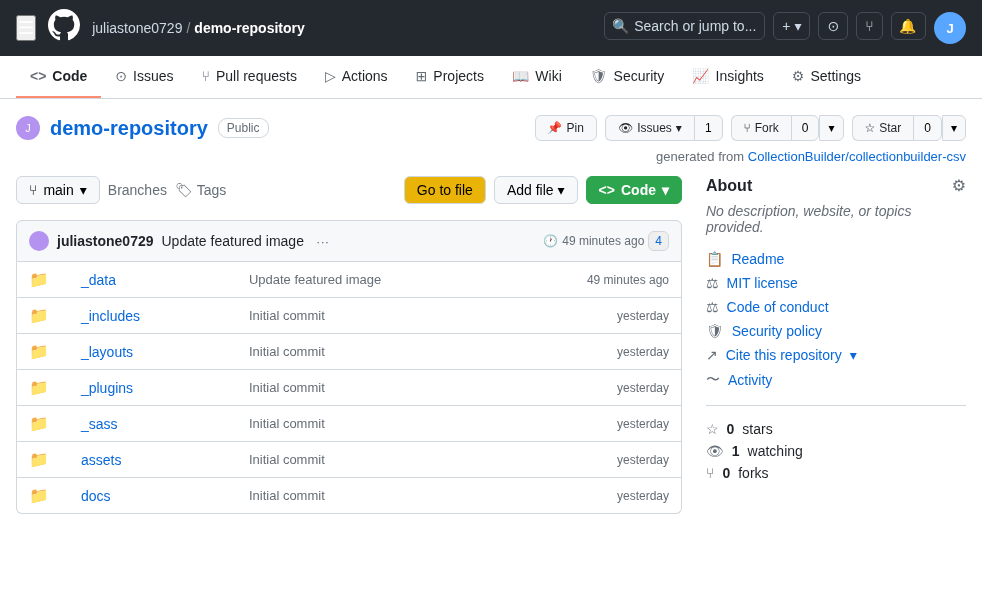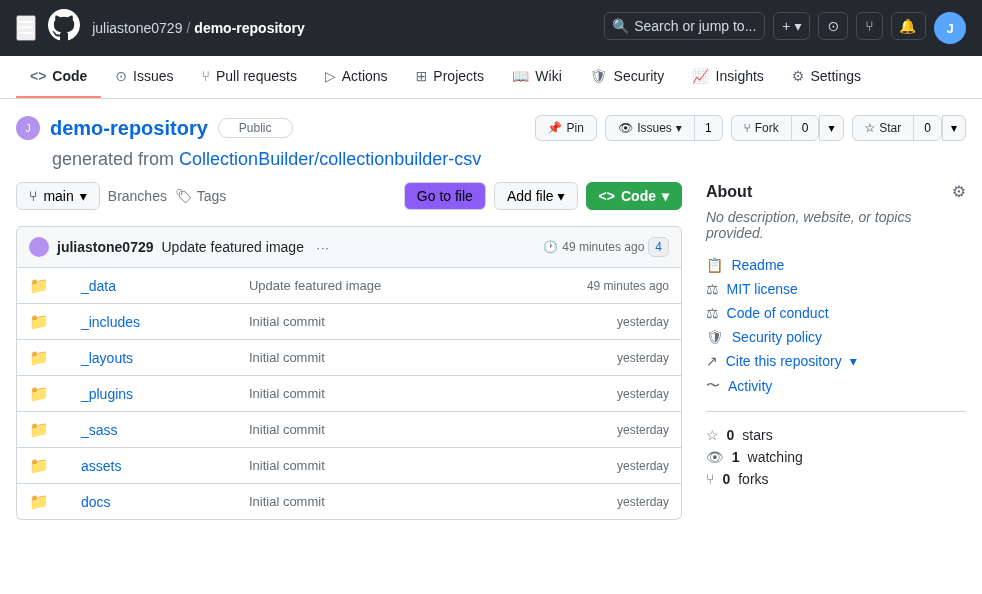--- a/index.html
+++ b/index.html
@@ -23,46 +23,46 @@
     .repo-tabs { display: flex; align-items: center; border-bottom: 1px solid #d0d7de; padding: 0 16px; background: #fff; gap: 0; }
     .tab-item { display: flex; align-items: center; gap: 6px; padding: 12px 14px; font-size: 14px; color: #1f2328; cursor: pointer; border-bottom: 2px solid transparent; text-decoration: none; white-space: nowrap; }
     .tab-item.active { border-bottom-color: #fd8c73; font-weight: 600; color: #1f2328; }
     .tab-icon { color: #656d76; font-size: 14px; }
 
     
     .repo-header { padding: 16px 16px 8px; display: flex; align-items: center; gap: 10px; flex-wrap: wrap; }
     .repo-header-left { display: flex; align-items: center; gap: 10px; flex: 1; }
     .repo-avatar { width: 24px; height: 24px; border-radius: 50%; background: #b392f0; display: flex; align-items: center; justify-content: center; color: #fff; font-size: 11px; }
     .repo-title { font-size: 20px; font-weight: 600; color: #0969da; }
-    .public-badge { border: 1px solid #d0d7de; border-radius: 9px; padding: 2px 20px; font-size: 12px; color: #656d76; }
+    .public-badge { border: 1px solid #d0d7de; border-radius: 9px; padding: 2px 8px; font-size: 12px; color: #656d76; }
     .repo-header-actions { display: flex; gap: 8px; }
     .action-btn { display: flex; align-items: center; gap: 4px; border: 1px solid #d0d7de; background: #f6f8fa; border-radius: 6px; padding: 5px 12px; font-size: 12px; cursor: pointer; color: #1f2328; }
     .action-btn-group { display: flex; }
     .action-btn-group .main-btn { border-radius: 6px 0 0 6px; border-right: none; }
     .action-btn-group .count { border-radius: 0 6px 6px 0; background: #f6f8fa; border: 1px solid #d0d7de; padding: 5px 10px; font-size: 12px; cursor: pointer; }
     .action-btn-group .caret-btn { border-radius: 0 6px 6px 0; background: #f6f8fa; border: 1px solid #d0d7de; padding: 5px 8px; font-size: 12px; cursor: pointer; }
     .fork-group { display: flex; }
     .fork-group .main-btn { border-radius: 6px 0 0 6px; border-right: none; }
     .star-group { display: flex; }
     .star-group .main-btn { border-radius: 6px 0 0 6px; border-right: none; }
 
     
-    .generated-from { padding: 0 16px 12px 52px; font-size: 18px; color: #656d76; }
+    .generated-from { padding: 0 16px 12px 52px; font-size: 13px; color: #656d76; text-align: right; }
     .generated-from a { color: #0969da; text-decoration: none; }
 
     
     .main-content { display: flex; padding: 0 16px; gap: 24px; }
     .file-section { flex: 1; min-width: 0; }
     .sidebar { width: 260px; flex-shrink: 0; }
 
     
     .branch-bar { display: flex; align-items: center; gap: 8px; margin-bottom: 16px; }
     .branch-btn { display: flex; align-items: center; gap: 6px; border: 1px solid #d0d7de; background: #f6f8fa; border-radius: 6px; padding: 5px 12px; font-size: 14px; cursor: pointer; }
     .branch-bar-link { display: flex; align-items: center; gap: 4px; font-size: 14px; color: #656d76; cursor: pointer; }
-    .go-to-file-btn { border: 1px solid #d0d7de; background: #8b5cf6; border-radius: 6px; padding: 5px 12px; font-size: 14px; cursor: pointer; }
+    .go-to-file-btn { border: 1px solid #d0d7de; background: #eab308; border-radius: 6px; padding: 5px 12px; font-size: 14px; cursor: pointer; }
     .add-file-btn { display: flex; align-items: center; gap: 4px; border: 1px solid #d0d7de; background: #f6f8fa; border-radius: 6px; padding: 5px 12px; font-size: 14px; cursor: pointer; }
     .code-btn { display: flex; align-items: center; gap: 6px; border: 1px solid #2da44e; background: #2da44e; border-radius: 6px; padding: 5px 12px; font-size: 14px; cursor: pointer; color: #fff; font-weight: 600; }
 
     
     .commit-bar { display: flex; align-items: center; gap: 8px; padding: 10px 12px; background: #f6f8fa; border: 1px solid #d0d7de; border-radius: 6px 6px 0 0; }
     .commit-avatar { width: 20px; height: 20px; border-radius: 50%; background: #b392f0; flex-shrink: 0; display: flex; align-items: center; justify-content: center; }
     .commit-author { font-weight: 600; font-size: 14px; }
     .commit-message { font-size: 14px; }
     .commit-time { margin-left: auto; color: #656d76; font-size: 12px; display: flex; align-items: center; gap: 4px; }
     .commit-hash { display: flex; align-items: center; gap: 4px; border: 1px solid #d0d7de; border-radius: 6px; padding: 2px 6px; font-size: 12px; color: #0969da; cursor: pointer; }

